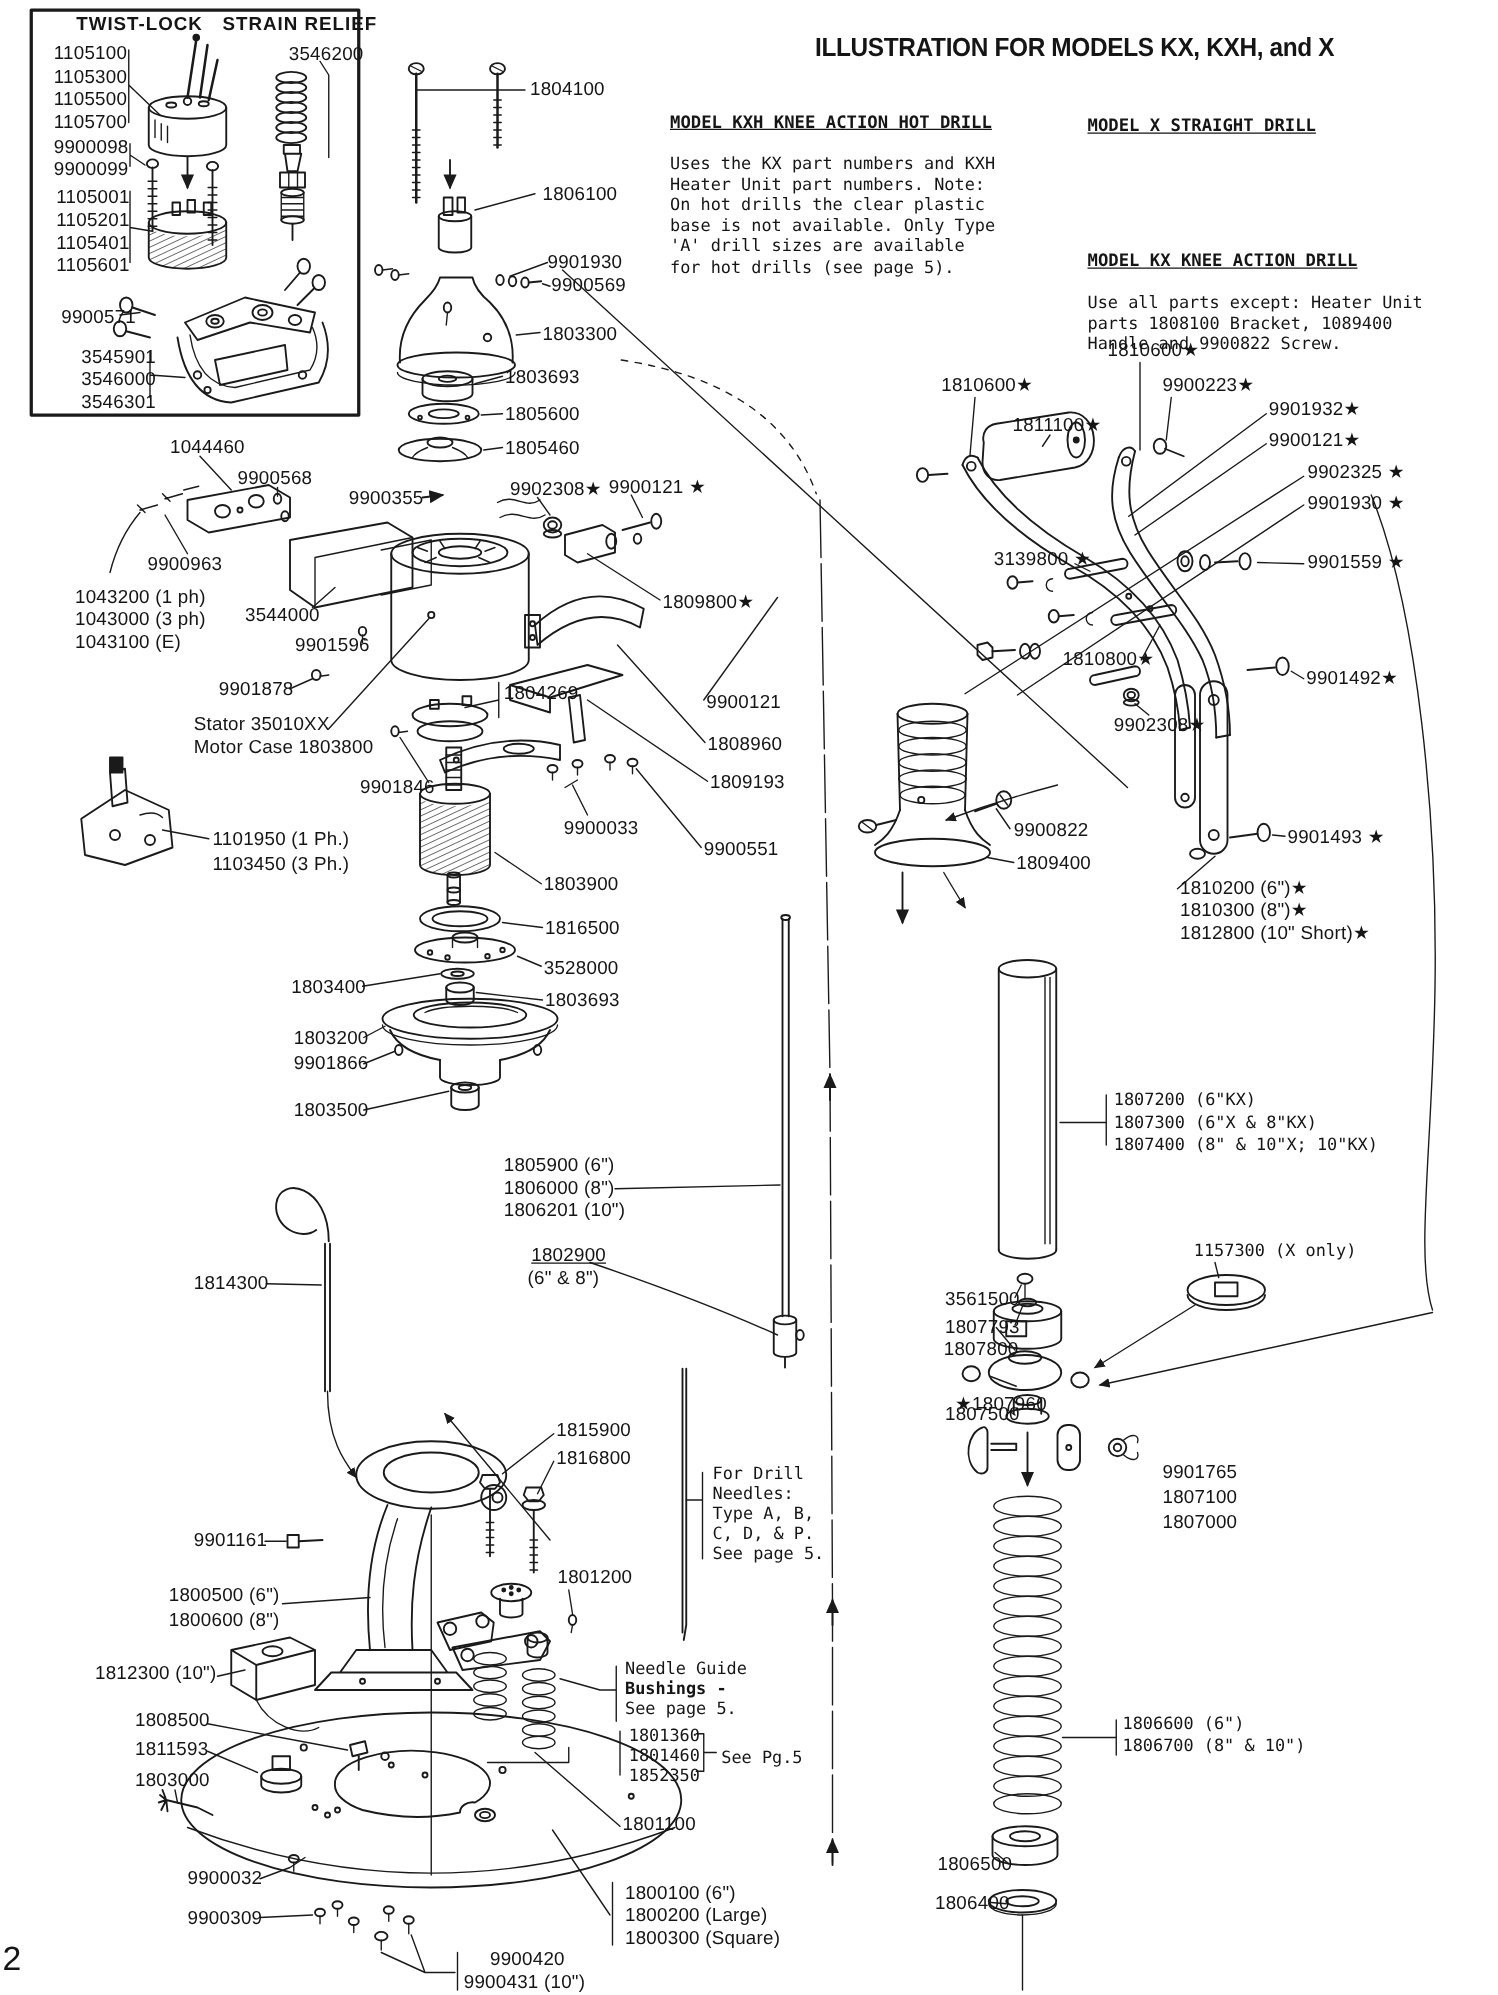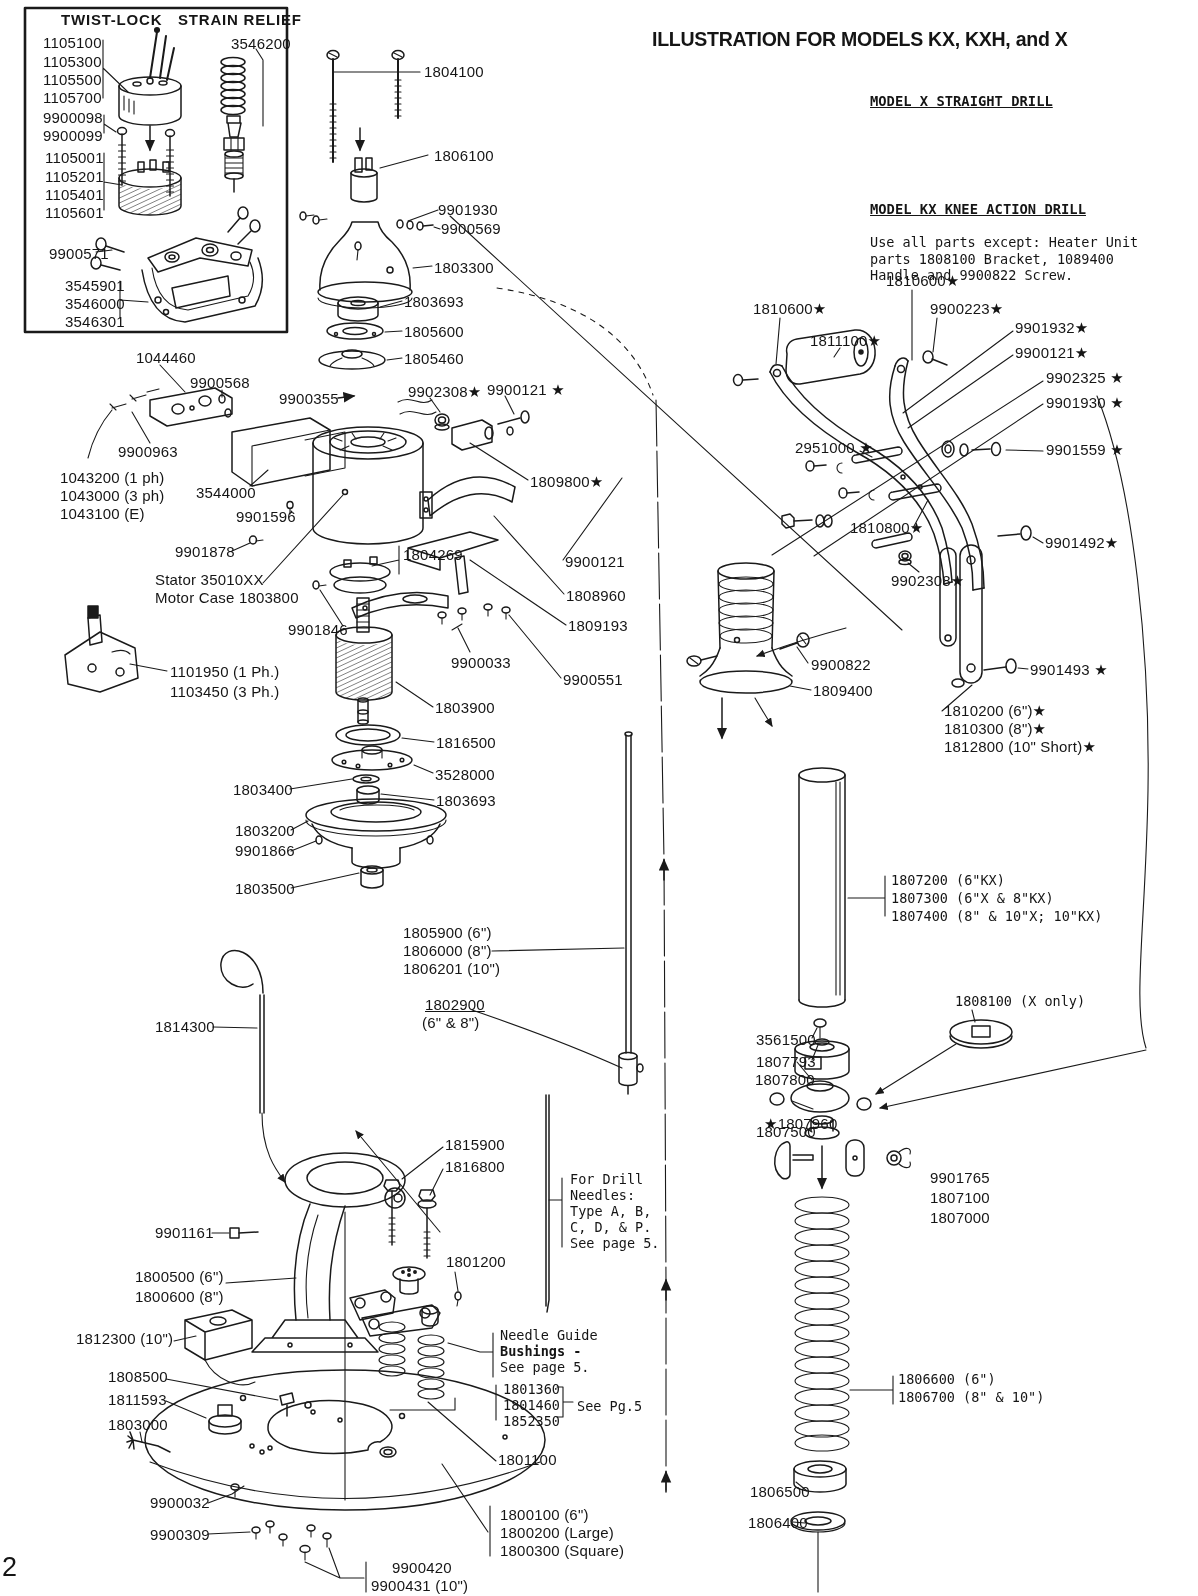--- a/index.html
+++ b/index.html
@@ -602,20 +602,29 @@
     <line x1="666" y1="1300" x2="666" y2="1280" marker-end="url(#arr)"></line>
     <line x1="666" y1="1492" x2="666" y2="1472" marker-end="url(#arr)"></line>
   </g>
 </svg>
 
   <div class="title">ILLUSTRATION FOR MODELS KX, KXH, and X</div>
 
   <div class="box-heading" style="left:61px;top:11px">TWIST-LOCK</div>
   <div class="box-heading" style="left:178px;top:11px">STRAIN RELIEF</div>
 
+  <div class="note" style="left:536px;top:73px;width:310px">
+    <h3>MODEL KXH KNEE ACTION HOT DRILL</h3>
+    <div class="body">Uses the KX part numbers and KXH
+Heater Unit part numbers. Note:
+On hot drills the clear plastic
+base is not available. Only Type
+'A' drill sizes are available
+for hot drills (see page 5).</div>
+  </div>
   <div class="note" style="left:870px;top:76px;width:320px">
     <h3>MODEL X STRAIGHT DRILL</h3>
   </div>
   <div class="note" style="left:870px;top:184px;width:325px">
     <h3>MODEL KX KNEE ACTION DRILL</h3>
     <div class="body">Use all parts except: Heater Unit
 parts 1808100 Bracket, 1089400
 Handle and 9900822 Screw.</div>
   </div>
 
@@ -712,35 +721,35 @@
       <div class="label" style="left: 392px; top: 1560px;">9900420</div>
       <div class="label" style="left: 371px; top: 1578px;">9900431 (10")</div>
       <div class="label" style="left: 886px; top: 273px;">1810600★</div>
       <div class="label" style="left: 753px; top: 301px;">1810600★</div>
       <div class="label" style="left: 930px; top: 301px;">9900223★</div>
       <div class="label" style="left: 1015px; top: 320px;">9901932★</div>
       <div class="label" style="left: 810px; top: 333px;">1811100★</div>
       <div class="label" style="left: 1015px; top: 345px;">9900121★</div>
       <div class="label" style="left: 1046px; top: 370px;">9902325 ★</div>
       <div class="label" style="left: 1046px; top: 395px;">9901930 ★</div>
-      <div class="label" style="left: 795px; top: 440px;">2951000 ★</div>
+      <div class="label" style="left: 795px; top: 440px;">3139800 ★</div>
       <div class="label" style="left: 1046px; top: 442px;">9901559 ★</div>
       <div class="label" style="left: 850px; top: 520px;">1810800★</div>
       <div class="label" style="left: 1045px; top: 535px;">9901492★</div>
       <div class="label" style="left: 891px; top: 573px;">9902308★</div>
       <div class="label" style="left: 1030px; top: 662px;">9901493 ★</div>
       <div class="label" style="left: 944px; top: 703px;">1810200 (6")★</div>
       <div class="label" style="left: 944px; top: 721px;">1810300 (8")★</div>
       <div class="label" style="left: 944px; top: 739px;">1812800 (10" Short)★</div>
       <div class="label" style="left: 811px; top: 657px;">9900822</div>
       <div class="label" style="left: 813px; top: 683px;">1809400</div>
       <div class="label mono" style="left: 891px; top: 873px;">1807200 (6"KX)</div>
       <div class="label mono" style="left: 891px; top: 891px;">1807300 (6"X &amp; 8"KX)</div>
       <div class="label mono" style="left: 891px; top: 909px;">1807400 (8" &amp; 10"X; 10"KX)</div>
-      <div class="label mono" style="left: 955px; top: 994px;">1808100 (X only)</div>
+      <div class="label mono" style="left: 955px; top: 994px;">1157300 (X only)</div>
       <div class="label" style="left: 756px; top: 1032px;">3561500</div>
       <div class="label" style="left: 756px; top: 1054px;">1807793</div>
       <div class="label" style="left: 755px; top: 1072px;">1807800</div>
       <div class="label" style="left: 764px; top: 1102px; margin-top: 14px;">★1807960</div>
       <div class="label" style="left: 756px; top: 1124px;">1807500</div>
       <div class="label" style="left: 930px; top: 1170px;">9901765</div>
       <div class="label" style="left: 930px; top: 1190px;">1807100</div>
       <div class="label" style="left: 930px; top: 1210px;">1807000</div>
       <div class="label mono" style="left: 898px; top: 1372px;">1806600 (6")</div>
       <div class="label mono" style="left: 898px; top: 1390px;">1806700 (8" &amp; 10")</div>

